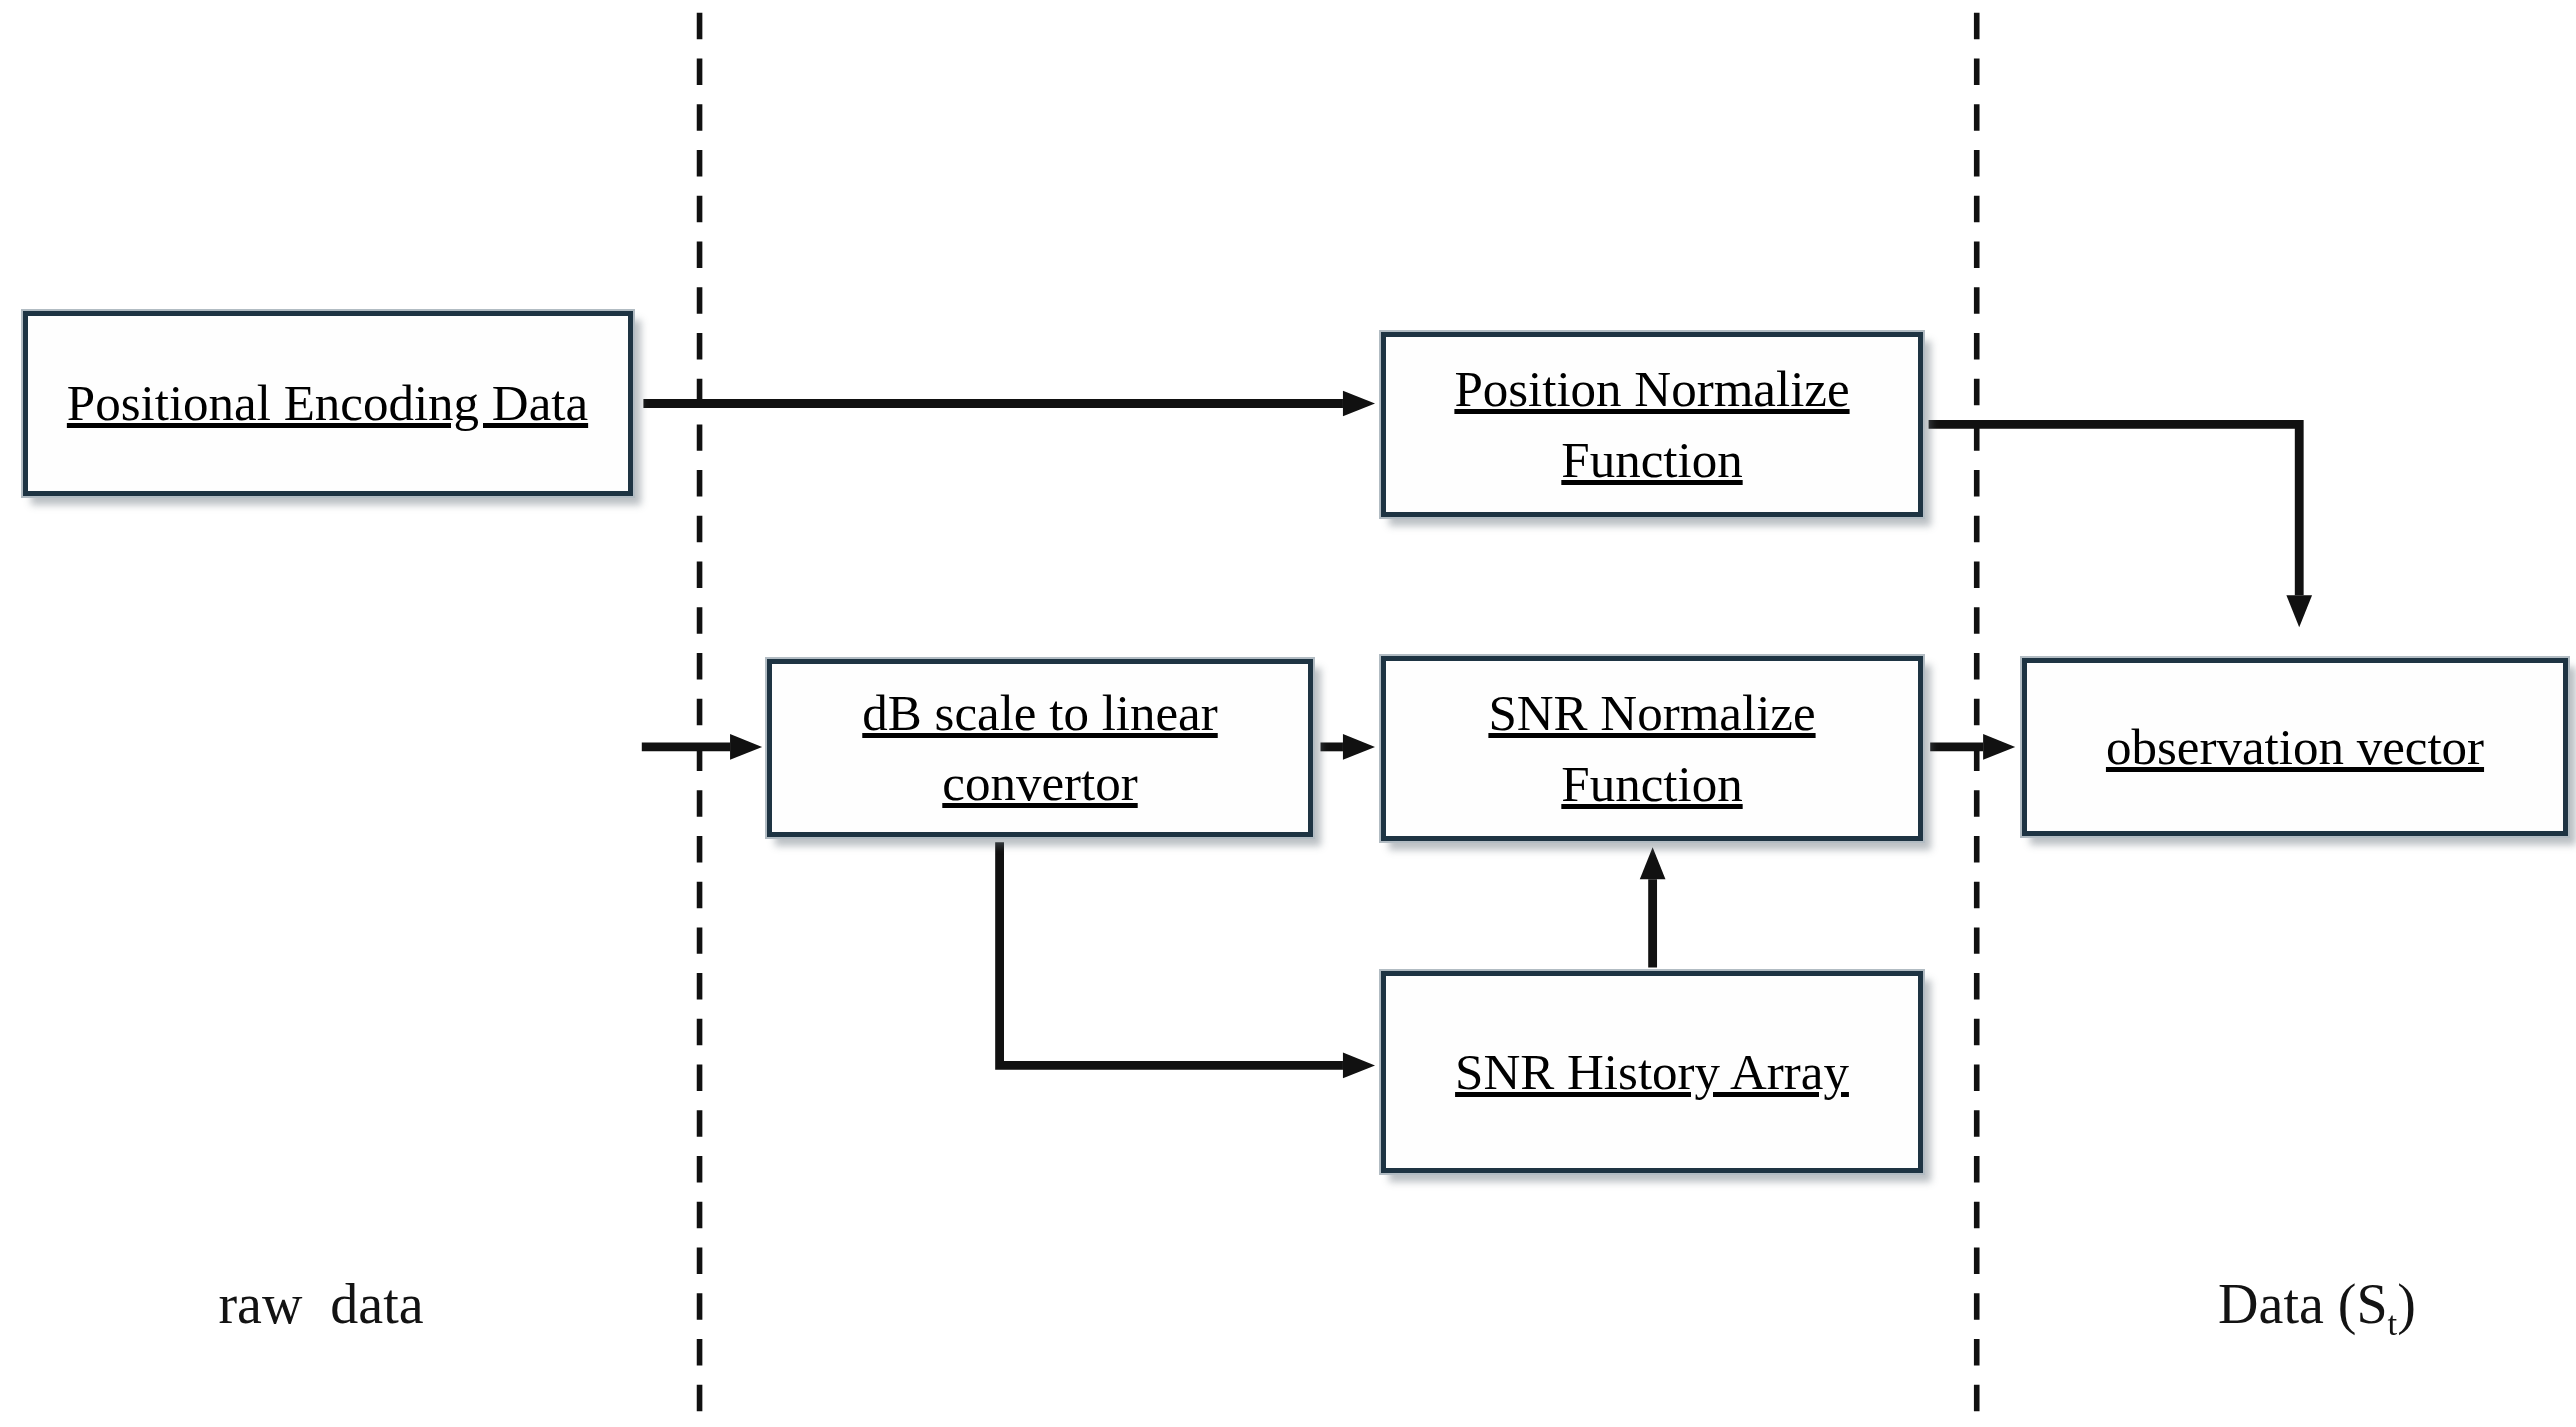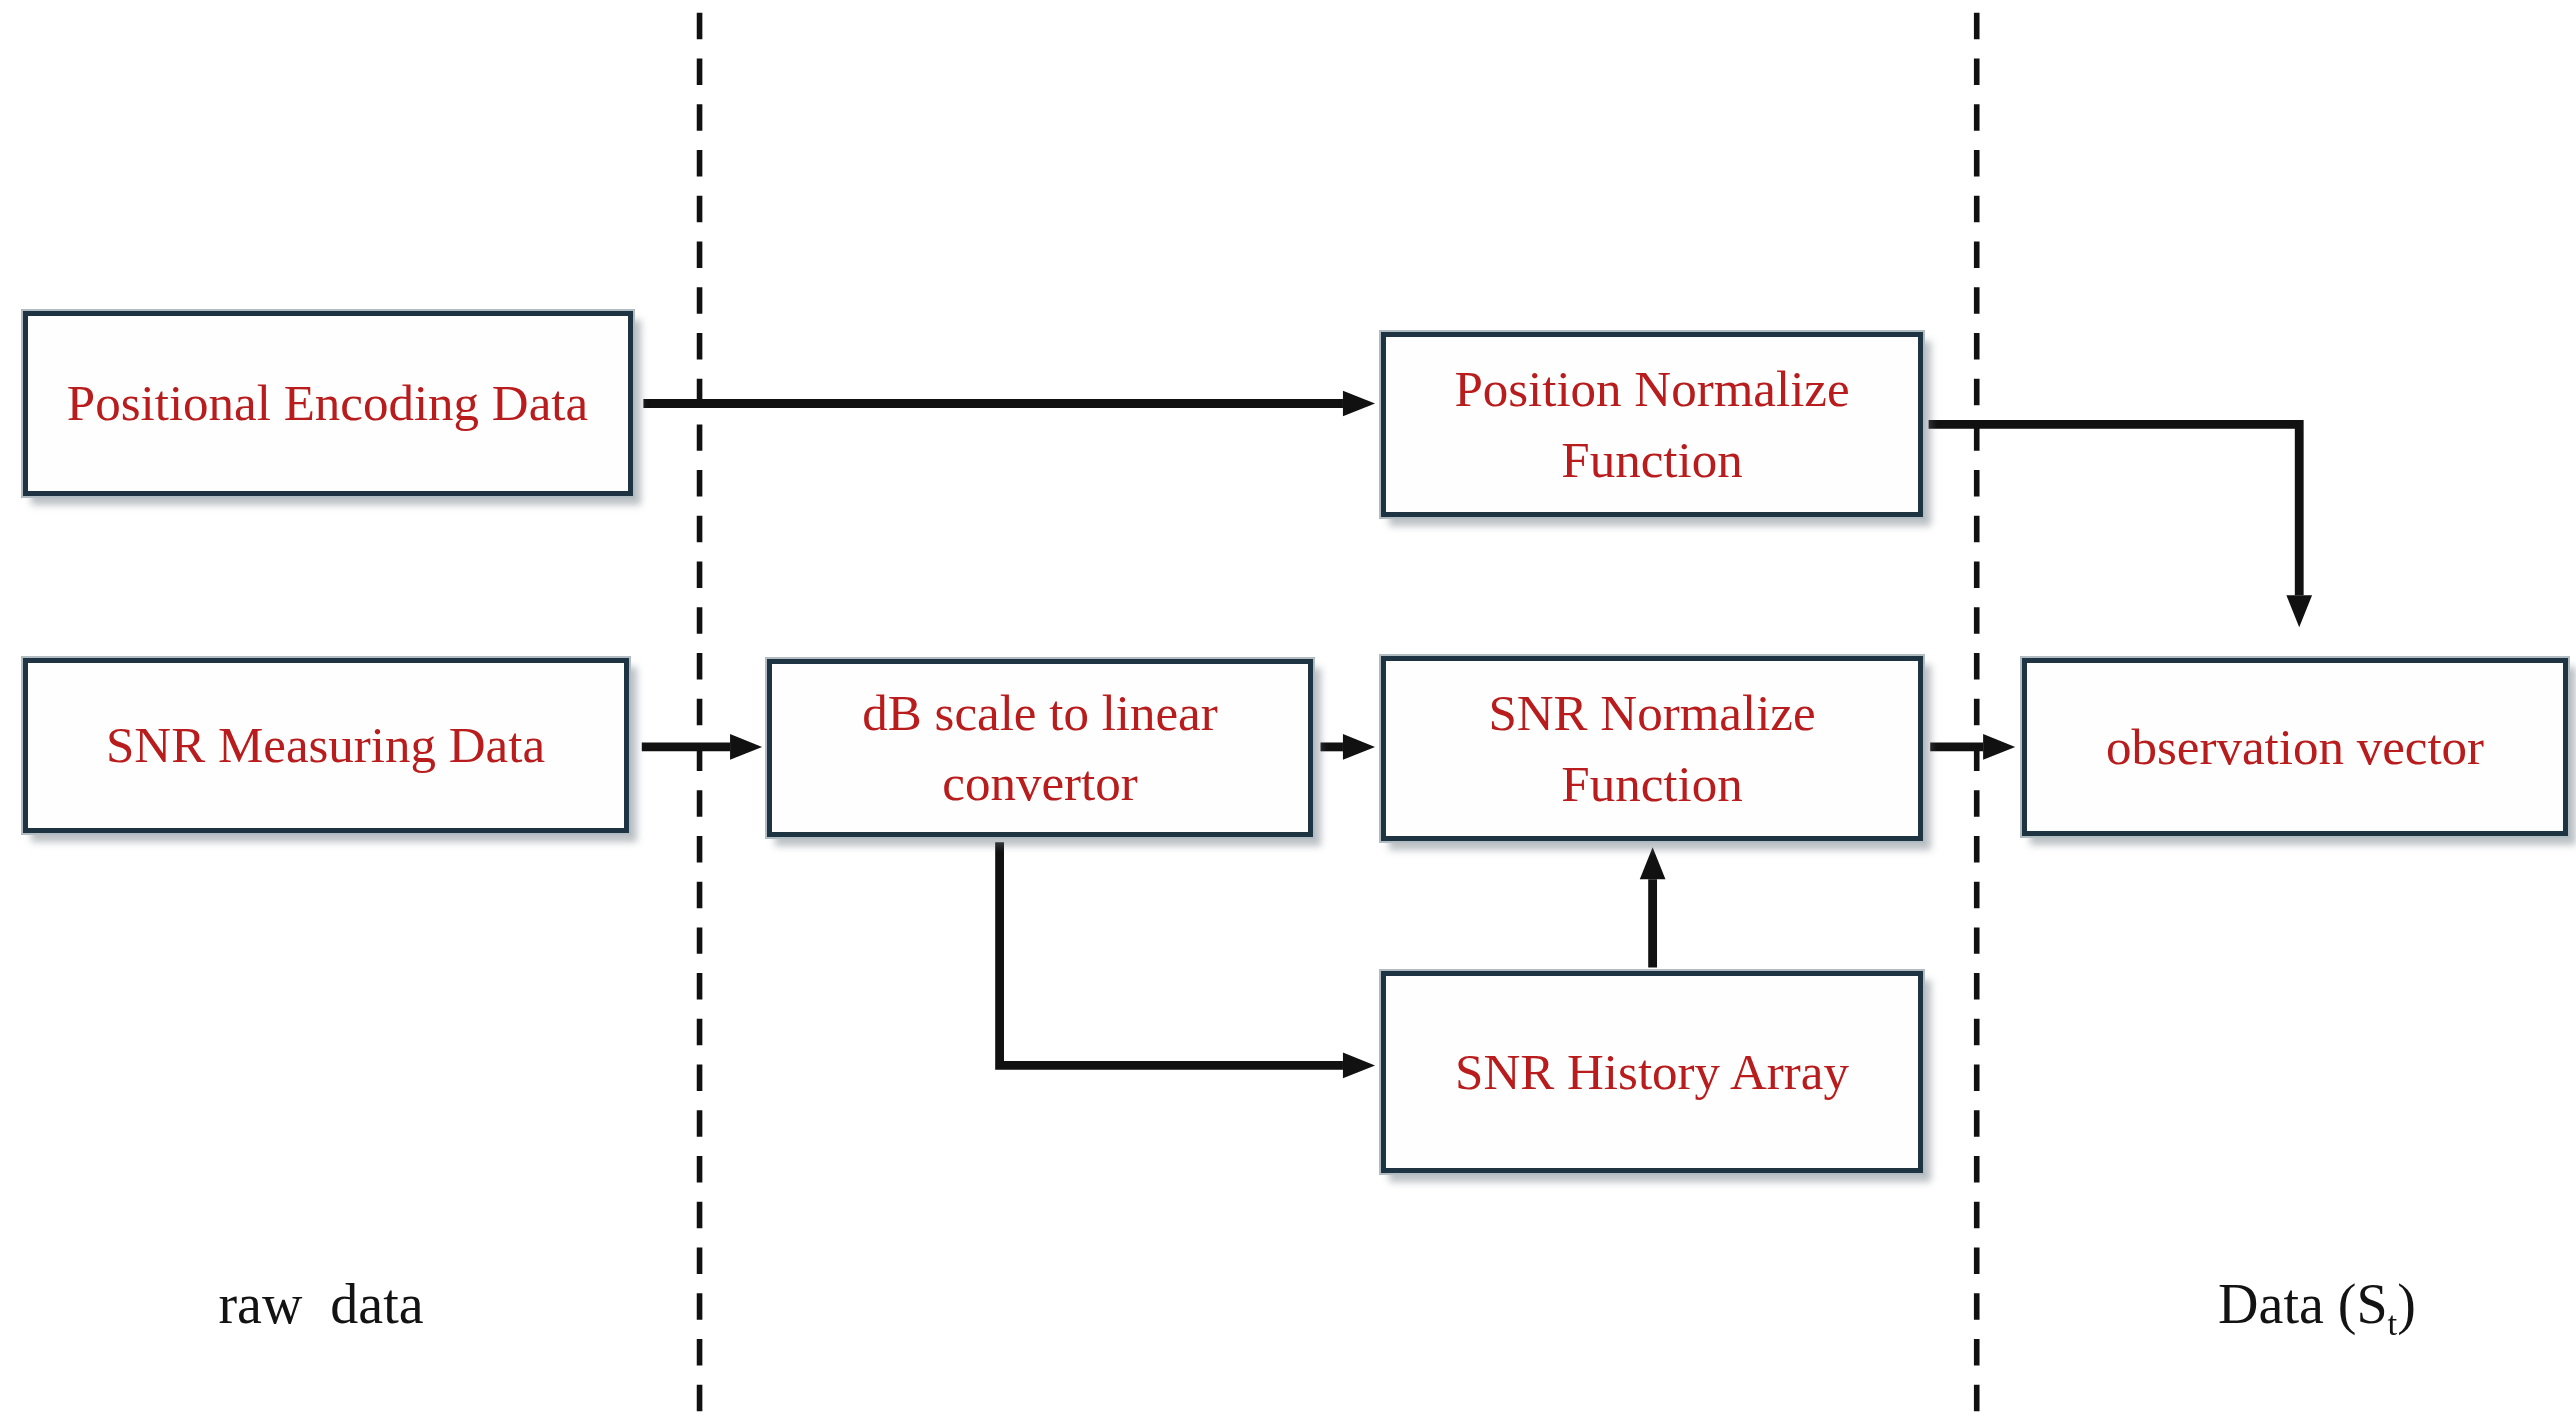--- a/index.html
+++ b/index.html
@@ -13,22 +13,23 @@
   .wires{position:absolute;left:0;top:0;width:2576px;height:1428px;}
   .node{
     position:absolute;
     box-sizing:border-box;
     border:5.6px solid #1e3443;
     background:#fefefe;
     outline:2.4px solid #b2bcc3;
     box-shadow:8px 8.8px 7.2px rgba(105,115,125,0.45);
     display:flex;align-items:center;justify-content:center;
     text-align:center;
-    font-size:51px;line-height:1.38;color:#b91c1c;
+    font-size:51px;line-height:1.38;color:#000000;
     padding:8px 32px;
+    text-decoration:underline;
   }
   .lane-label{
     position:absolute;
     transform:translate(-50%,-50%);
     font-size:56px;color:#131313;
     white-space:pre;
     text-align:center;
   }
   .lane-label sub{font-size:0.62em;line-height:0;}
 </style>
@@ -53,23 +54,20 @@
     <path d="M 1646 931 H 1674" fill="none" stroke="#111111" stroke-width="11" marker-end="url(#arrowhead)"></path>
     <path d="M 1246 1050 V 1328 H 1674" fill="none" stroke="#111111" stroke-width="11" marker-end="url(#arrowhead)"></path>
     <path d="M 2060 1206 V 1096" fill="none" stroke="#111111" stroke-width="11" marker-end="url(#arrowhead)"></path>
     <path d="M 2406 931 H 2472" fill="none" stroke="#111111" stroke-width="11" marker-end="url(#arrowhead)"></path>
   </svg>
 
   <div class="node" style="left:22.5px;top:311px;width:610px;height:185px;">
     <span>Positional Encoding Data</span>
   </div>
 
-  <div class="node" style="left:22.5px;top:658px;width:606px;height:175px;">
-    <span>SNR Measuring Data</span>
-  </div>
 
   <div class="node" style="left:767px;top:659px;width:546px;height:178px;">
     <span>dB scale to linear convertor</span>
   </div>
 
   <div class="node" style="left:1381px;top:656px;width:542px;height:185px;">
     <span>SNR Normalize Function</span>
   </div>
 
   <div class="node" style="left:1381px;top:332px;width:542px;height:185px;">

